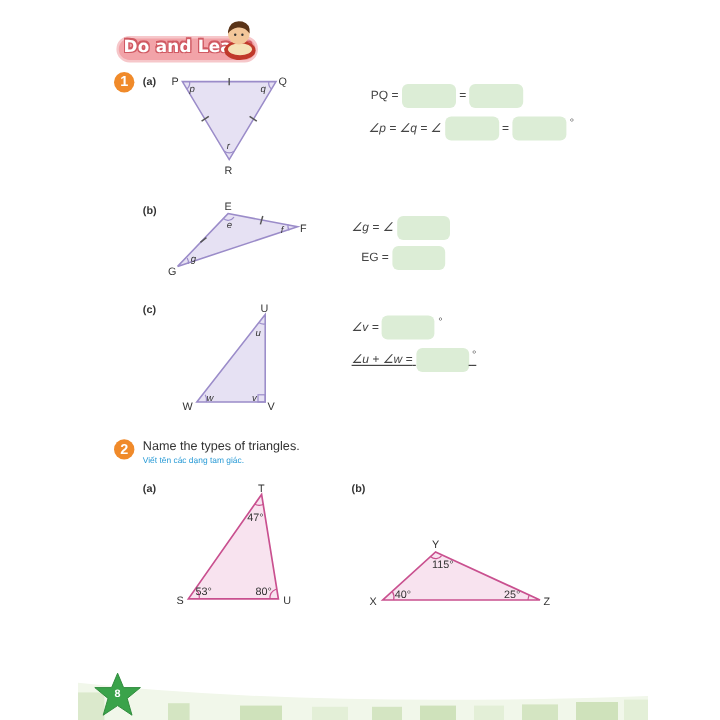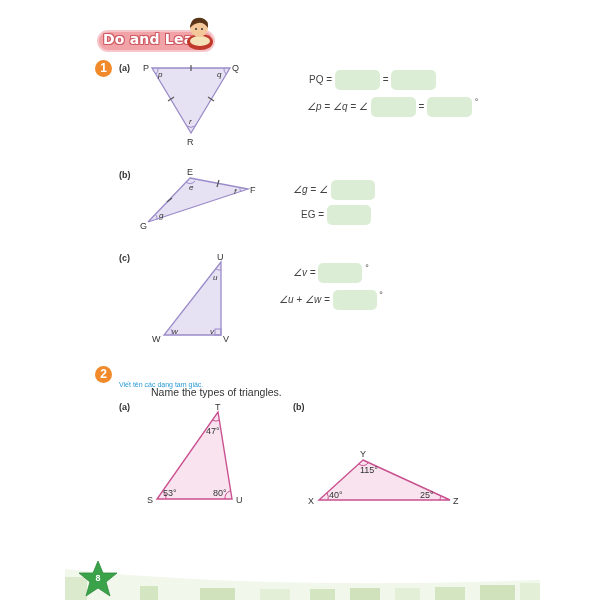--- a/index.html
+++ b/index.html
@@ -103,28 +103,28 @@
   <text x="63" y="30" font-size="8" font-style="italic" fill="#333">u</text>
   <text x="60" y="84" font-size="8" font-style="italic" fill="#333">v</text>
   <text x="22" y="84" font-size="8" font-style="italic" fill="#333">w</text>
 </svg>
 
 <div class="abs eq" style="left:293px;top:263px;">
   <span class="ang">∠v =</span>
   <span class="box" style="width:44px;"></span>
   <span class="deg">°</span>
 </div>
-<div class="abs eq" style="left:279px;top:290px;">
+<div class="abs eq" style="left:293px;top:290px;text-decoration:underline;">
   <span class="ang">∠u + ∠w =</span>
   <span class="box" style="width:44px;"></span>
   <span class="deg">°</span>
 </div>
 
 <div class="abs qnum" style="left:95px;top:366px;">2</div>
-<div class="abs title2" style="left:119px;top:386px;margin-left:32px;">Name the types of triangles.</div>
+<div class="abs title2" style="left:119px;top:366px;">Name the types of triangles.</div>
 <div class="abs sub2" style="left:119px;top:381px;">Viết tên các dạng tam giác.</div>
 
 <div class="abs part" style="left:119px;top:402px;">(a)</div>
 <svg class="abs" style="left:145px;top:400px;" width="110" height="110">
   <polygon points="73,12 87,99 12,99" fill="#f8e3ef" stroke="#c9508f" stroke-width="1.4"></polygon>
   <path d="M67,20 A8,8 0 0 0 75,20" fill="none" stroke="#c9508f"></path>
   <path d="M19,92 A9,9 0 0 1 21,99" fill="none" stroke="#c9508f"></path>
   <path d="M80,99 A8,8 0 0 1 85,91" fill="none" stroke="#c9508f"></path>
   <text x="70" y="10" font-size="9" fill="#333">T</text>
   <text x="2" y="103" font-size="9" fill="#333">S</text>

